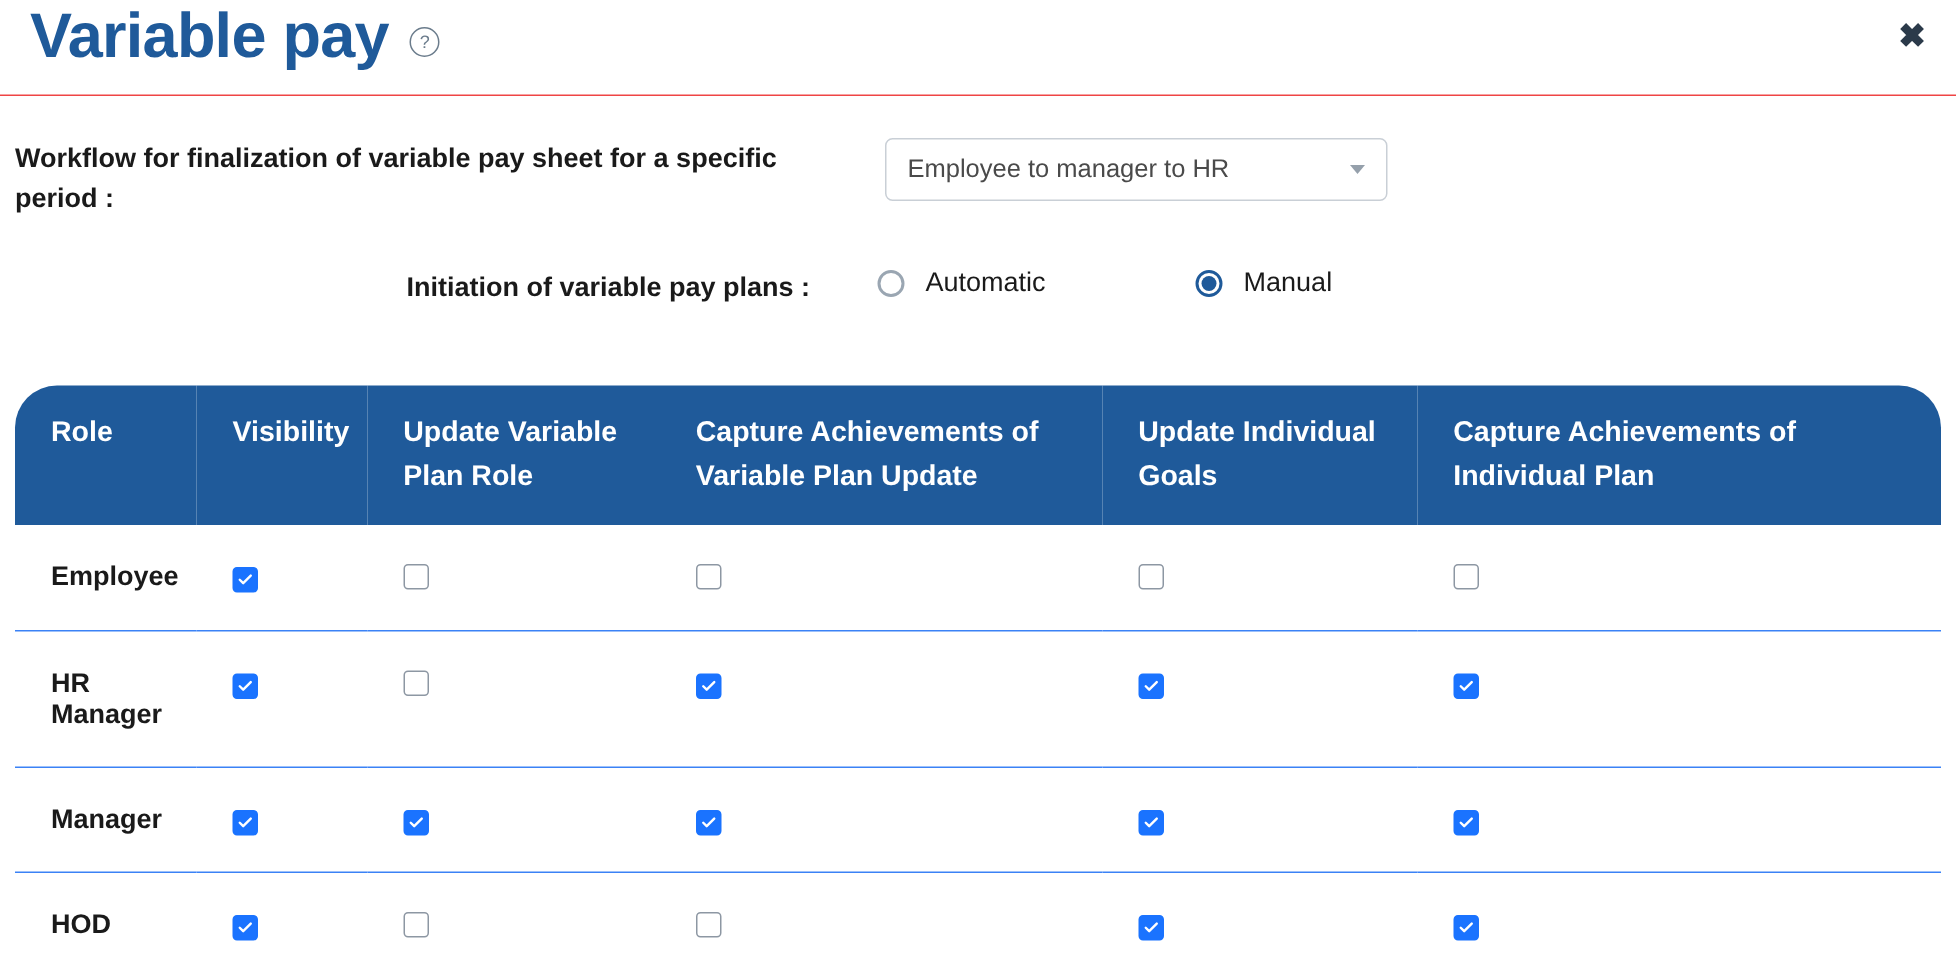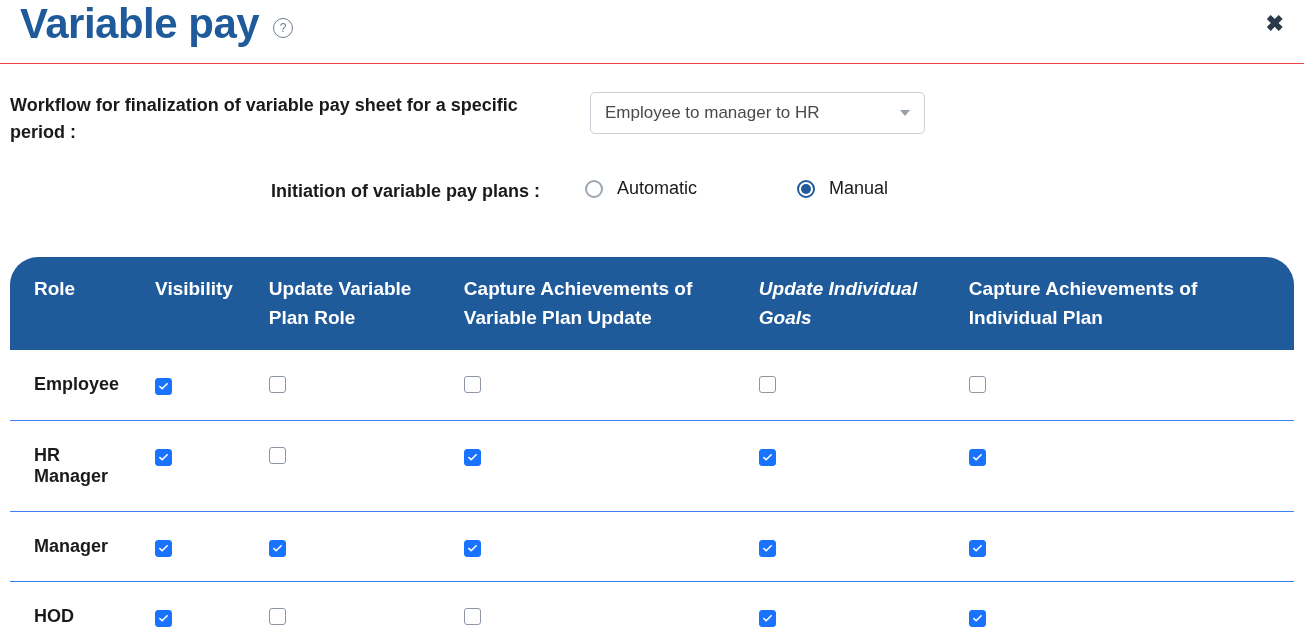--- a/index.html
+++ b/index.html
@@ -184,21 +184,21 @@
       border: 1.5px solid #1a73ff;
     }
     .cbx.checked svg {
       width: 11px;
       height: 11px;
     }
     .col-role { width: 115px; margin-top: 23px; }
     .col-vis { width: 100px; }
     .col-upd-var { width: 195px; }
     .col-cap-var { width: 295px; }
-    .col-upd-ind { width: 210px; font-style: italic; }
+    .col-upd-ind { width: 210px; }
     .col-cap-ind { }
   </style>
 </head>
 <body>
 
 <div class="header">
   <div class="title-wrap">
     <h1 class="page-title">Variable pay</h1>
     <span class="help-icon">?</span>
   </div>

